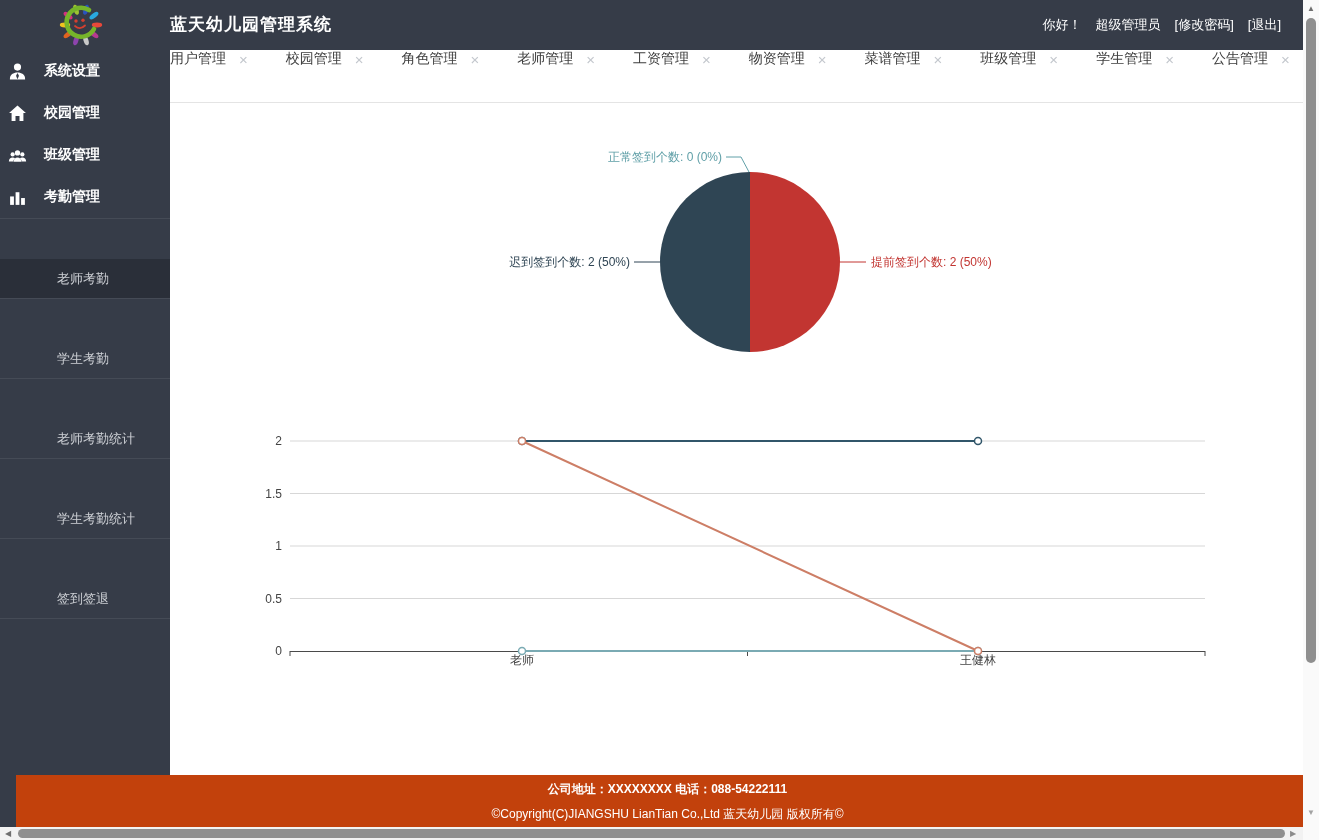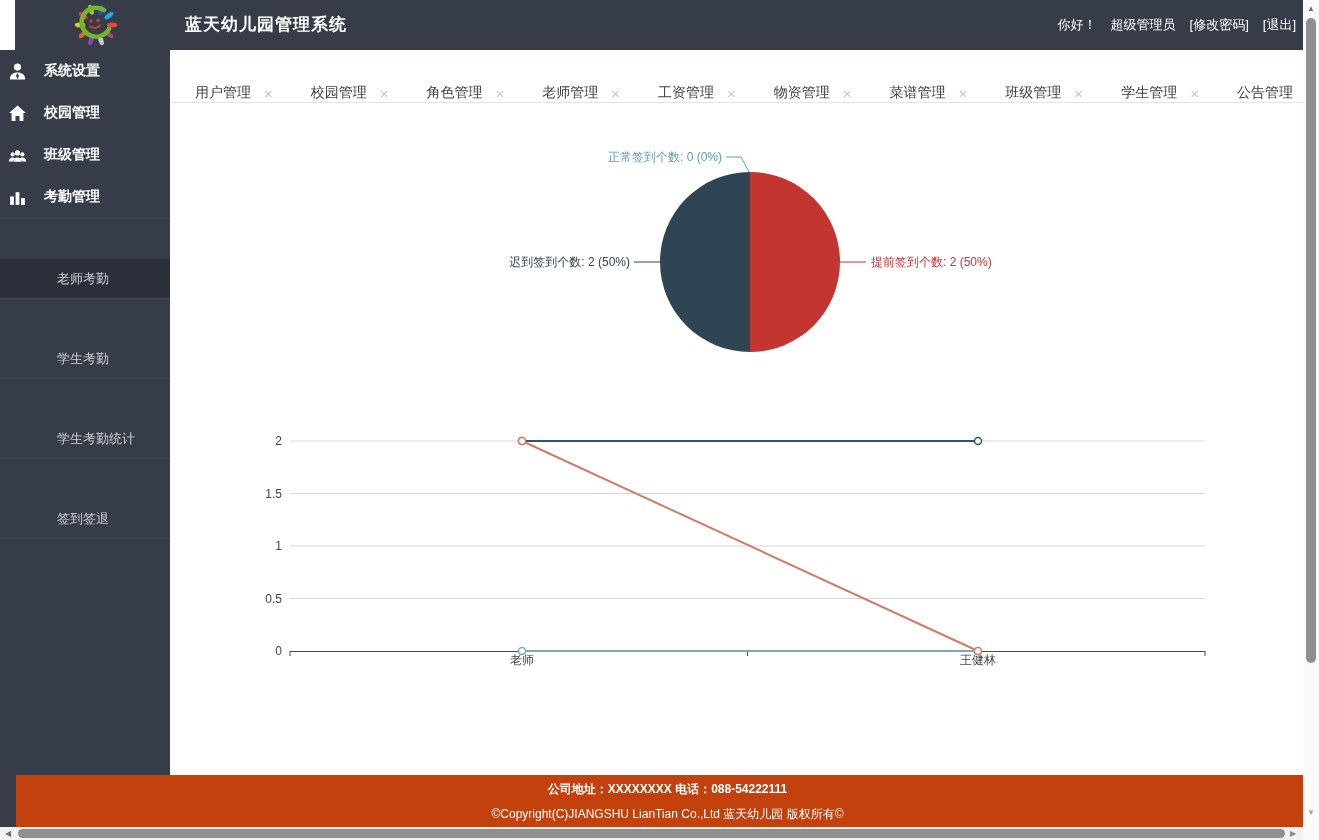--- a/index.html
+++ b/index.html
@@ -2,40 +2,40 @@
 <html><head>
 <meta charset="utf-8">
 <style>
   * { box-sizing: border-box; }
   html,body { margin:0; padding:0; }
   body {
     width:1319px; height:840px; overflow:hidden; position:relative;
     font-family:"Liberation Sans","DejaVu Sans",sans-serif; background:#fff;
   }
   
-  .header { position:absolute; left:15px; top:0; width:1303px; height:50px; background:#363c48; z-index:3; }
+  .header { position:absolute; left:0; top:0; width:1303px; height:50px; background:#363c48; z-index:3; }
   .logo { position:absolute; left:54px; top:2px; width:52px; height:46px; }
   .app-title { position:absolute; left:170px; top:0; height:50px; line-height:50px; margin:0;
     color:#fff; font-size:17px; font-weight:bold; letter-spacing:1px; }
   .header-right { position:absolute; right:22px; top:0; height:50px; display:flex; align-items:center;
     gap:14px; color:#fff; font-size:13px; }
   .header-right .hlink { color:#fff; cursor:pointer; text-decoration:none; }
   
   .sidebar { position:absolute; left:0; top:50px; width:170px; height:777px; background:#363c48; z-index:2; }
   .menu-item { height:42px; display:flex; align-items:center; padding-left:8px; cursor:pointer; }
   .menu-item .mi-icon { width:19px; height:19px; flex:0 0 19px; }
   .menu-item .mi-label { margin-left:17px; color:#fdfdfd; font-size:14px; font-weight:bold; }
   .submenu { border-top:1px solid #454b56; }
   .submenu-item { height:40px; line-height:40px; padding-left:57px; color:#cdd0d5; font-size:13px;
     border-bottom:1px solid #454b56; cursor:pointer;margin-top:40px; }
   .submenu-item.active { background:#2a2f39; }
   
   .content { position:absolute; left:170px; top:50px; width:1133px; height:725px; background:#fff; z-index:1; }
-  .tabbar { height:53px; border-bottom:1px solid #e4e4e4; display:flex; align-items:flex-end;
-    padding-left:25px; gap:38px; }
+  .tabbar { height:53px; border-bottom:1px solid #e4e4e4; display:flex; align-items:flex-start;
+    gap:38px; }
   .tab { display:flex; align-items:center; gap:13px; cursor:pointer; white-space:nowrap; }
   .tab-label { font-size:14px; color:#3d3d3d; }
   .tab-close { font-size:15px; color:#c3c7cd; line-height:1; }
   .legend { margin-top:15px; display:flex; justify-content:center; gap:26px; transform:translateX(14px); }
   .legend-item { display:flex; align-items:center; gap:8px; cursor:pointer; }
   .legend-label { font-size:12px; color:#333; }
   .legend-marker { width:26px; height:11px; position:relative; display:inline-block; }
   .lm-line { position:absolute; left:0; right:0; top:5px; height:2px; background:#999; }
   .lm-circle { position:absolute; left:8px; top:1px; width:6px; height:6px; border:2px solid #999;
     border-radius:50%; background:#fff; }
@@ -118,20 +118,21 @@
     <svg class="mi-icon" viewBox="0 0 18 18">
       <rect x="2" y="8" width="3.6" height="8" fill="#fff"></rect>
       <rect x="7.2" y="4" width="3.6" height="12" fill="#fff"></rect>
       <rect x="12.4" y="9.5" width="3.6" height="6.5" fill="#fff"></rect>
     </svg>
     <span class="mi-label">考勤管理</span>
   </div>
   <div class="submenu">
     <div class="submenu-item active">老师考勤</div>
     <div class="submenu-item">学生考勤</div>
+    <div class="submenu-item">老师考勤统计</div>
     <div class="submenu-item">学生考勤统计</div>
     <div class="submenu-item">签到签退</div>
   </div>
 </div>
 
 <div class="content">
   <div class="tabbar">
     <span class="tab">
         <span class="tab-label">用户管理</span>
         <span class="tab-close">×</span>

